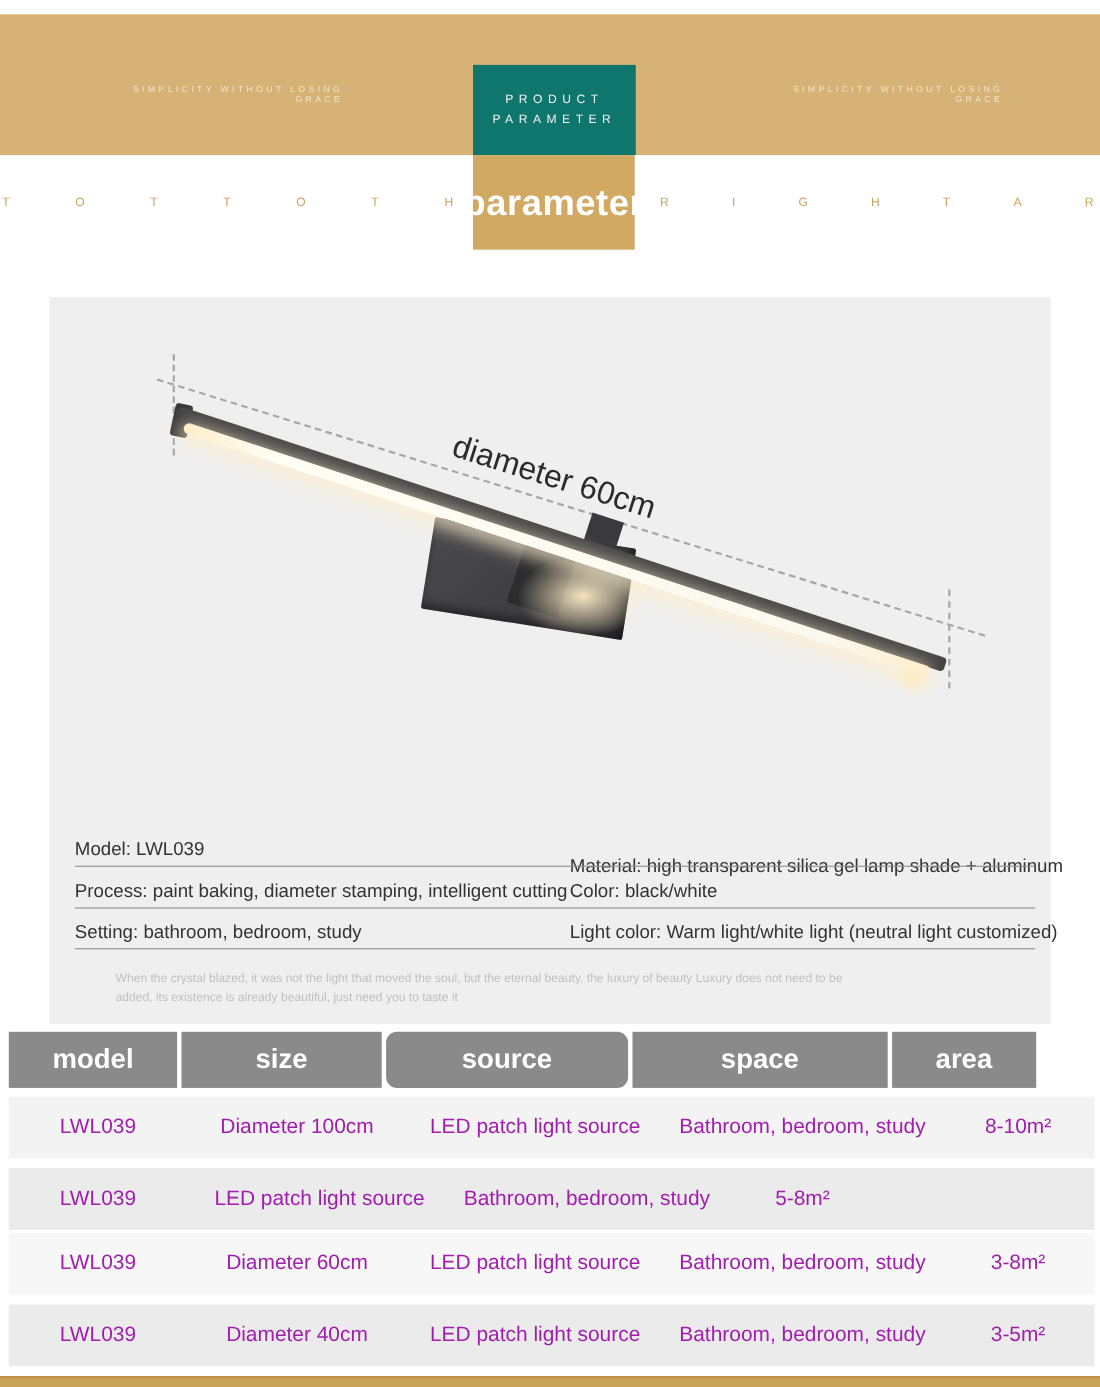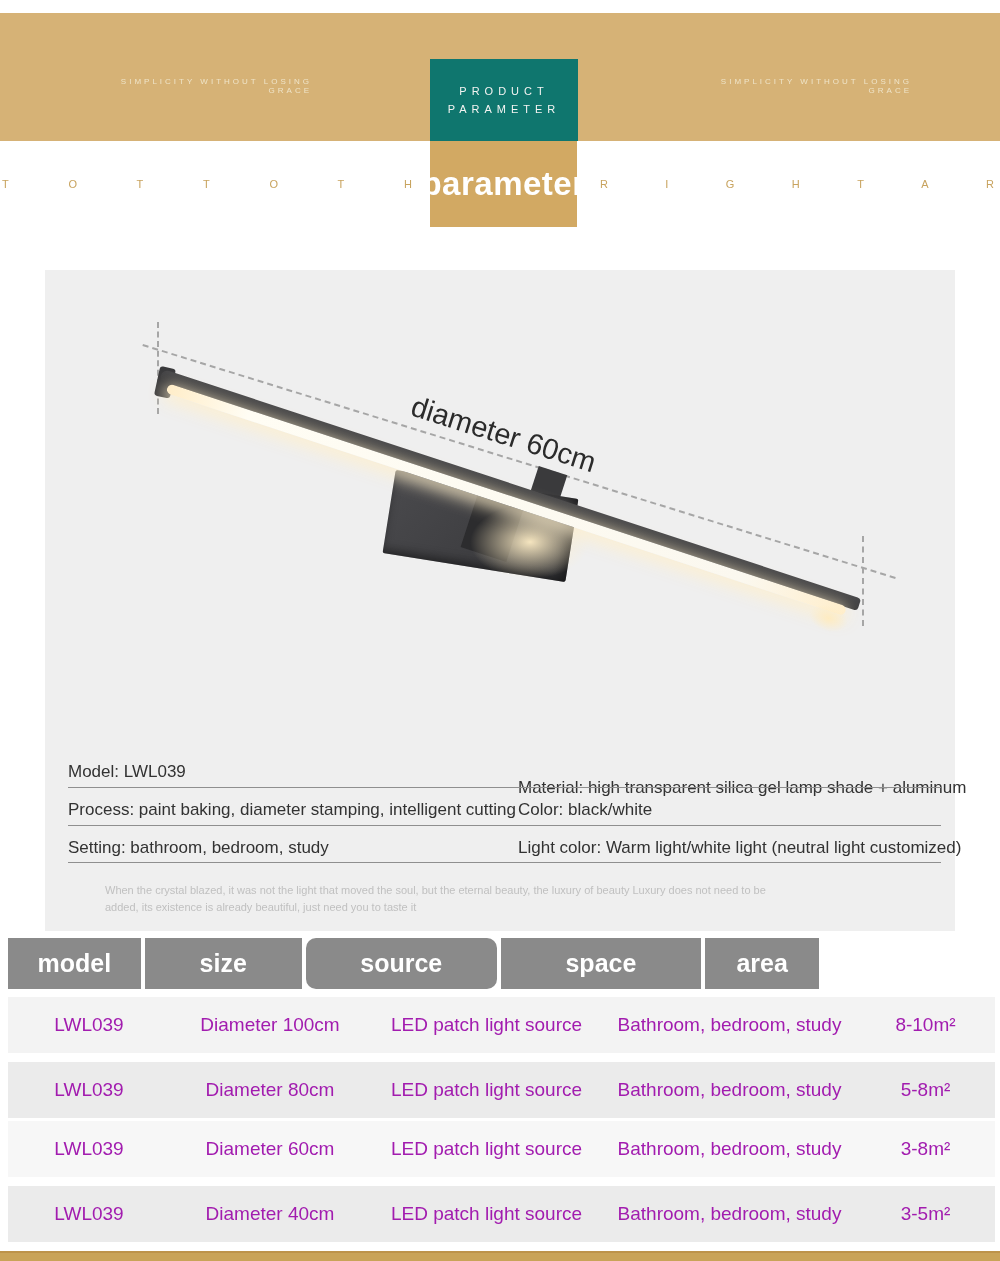--- a/index.html
+++ b/index.html
@@ -60,21 +60,21 @@
   
   .spec { position:absolute; font-size:17px; color:#323232; white-space:nowrap; }
   .spec.l0 { left:68px;  top:762px; } .spec.r0 { left:518px; top:762px;margin-top:16px; }
   .spec.l1 { left:68px;  top:800px; } .spec.r1 { left:518px; top:800px; }
   .spec.l2 { left:68px;  top:838px; } .spec.r2 { left:518px; top:838px; }
   .spec-line { position:absolute; left:68px; width:873px; border-top:1px solid #8f8f8f; }
   .spec-line.s0 { top:787px; } .spec-line.s1 { top:825px; } .spec-line.s2 { top:862px; }
   .note { position:absolute; left:105px; top:882px; font-size:11px; line-height:17px; color:#c0c0c0; }
 
   
-  .thead { position:absolute; left:8px; top:938px; width:811px; height:51px; display:flex; gap:4px; }
+  .thead { position:absolute; left:8px; top:938px; width:934px; height:51px; display:flex; gap:4px; }
   .thead .hcell { background:#8a8a8a; color:#ffffff; font-weight:bold; font-size:25px;
                   display:flex; align-items:center; justify-content:center; }
   .trow { position:absolute; left:8px; width:987px; height:56px; display:flex; gap:4px; }
   .trow .cell { display:flex; align-items:center; justify-content:center; font-size:19px; color:#a21caf; }
   .trow.r0 { top:997px;  background:#f3f3f3; }
   .trow.r1 { top:1062px; background:#ebebeb; }
   .trow.r2 { top:1121px; background:#f7f7f7; }
   .trow.r3 { top:1186px; background:#ebebeb; }
   .c0 { width:162px; } .c1 { width:192px; } .c2 { width:233px;border-radius:10px; } .c3 { width:245px; } .c4 { width:139px; }
 
@@ -163,21 +163,20 @@
 
   <div class="trow r0">
     <div class="cell c0">LWL039</div>
     <div class="cell c1">Diameter 100cm</div>
     <div class="cell c2">LED patch light source</div>
     <div class="cell c3">Bathroom, bedroom, study</div>
     <div class="cell c4">8-10m²</div>
   </div>
   <div class="trow r1">
     <div class="cell c0">LWL039</div>
-    <div class="cell c1">Diameter 80cm</div>
     <div class="cell c2">LED patch light source</div>
     <div class="cell c3">Bathroom, bedroom, study</div>
     <div class="cell c4">5-8m²</div>
   </div>
   <div class="trow r2">
     <div class="cell c0">LWL039</div>
     <div class="cell c1">Diameter 60cm</div>
     <div class="cell c2">LED patch light source</div>
     <div class="cell c3">Bathroom, bedroom, study</div>
     <div class="cell c4">3-8m²</div>

